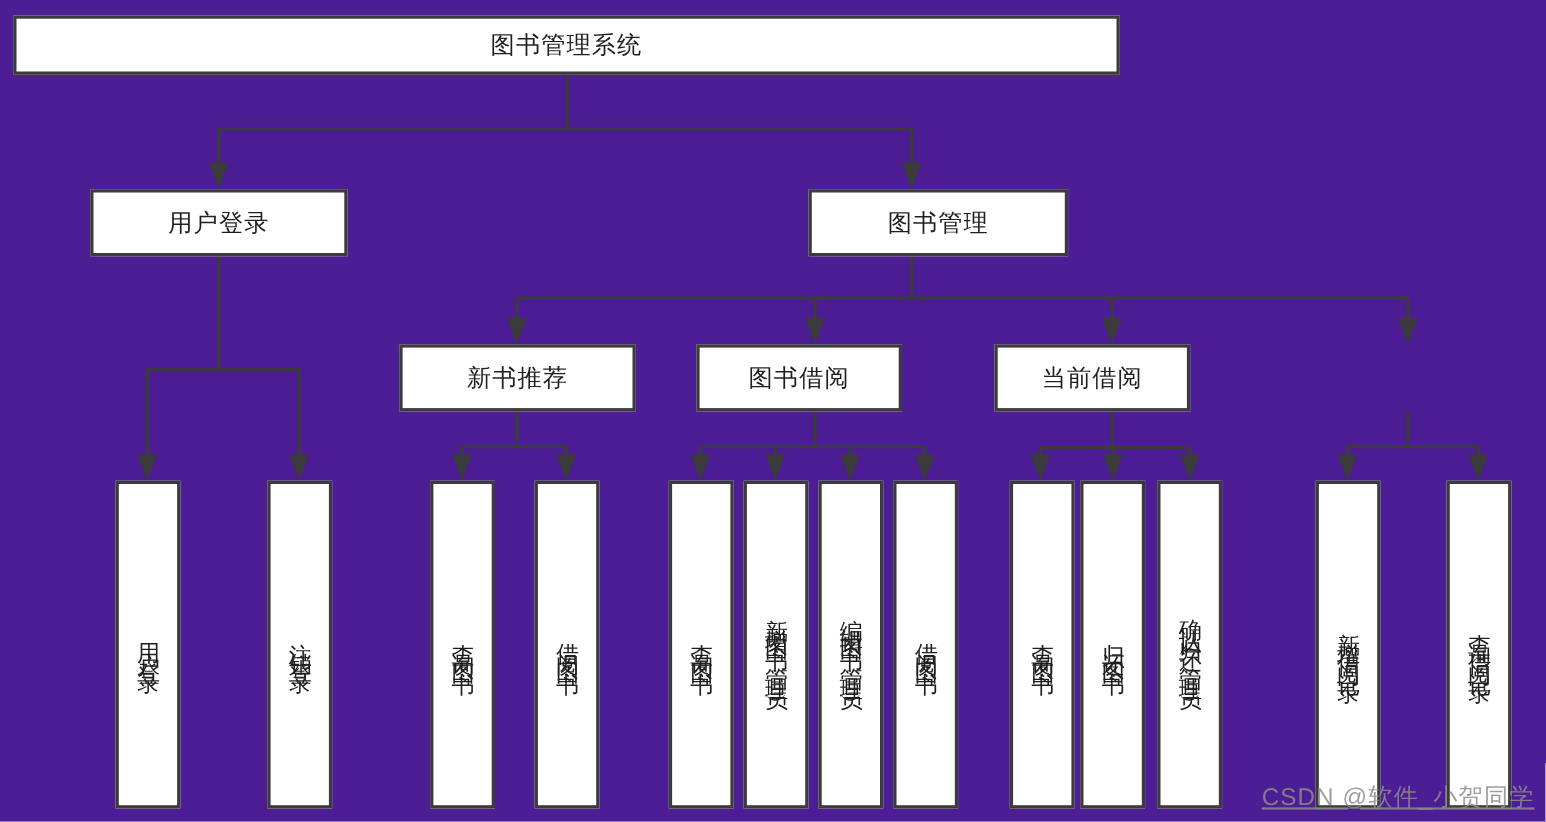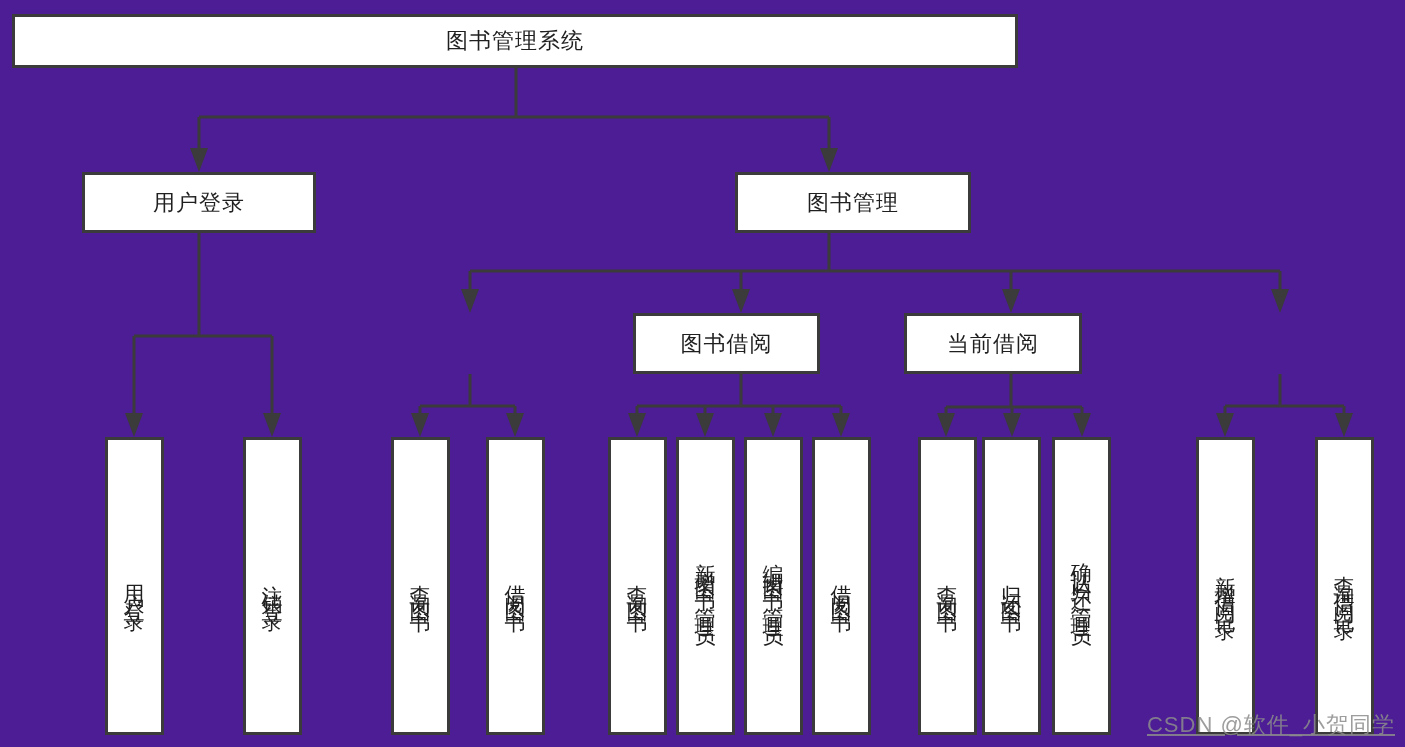--- a/index.html
+++ b/index.html
@@ -109,20 +109,21 @@
       <polygon points="1216,413 1234,413 1225,437"></polygon>
       <polygon points="1335,413 1353,413 1344,437"></polygon>
     </g>
   </svg>
 
   <div class="hbox" style="left:12px; top:14px; width:1006px; height:54px;">图书管理系统</div>
 
   <div class="hbox" style="left:82px; top:172px; width:234px; height:61px;">用户登录</div>
   <div class="hbox" style="left:711px; top:172px; width:236px; height:61px;margin-left:24px;">图书管理</div>
 
+  <div class="hbox" style="left:363px; top:313px; width:215px; height:61px;">新书推荐</div>
   <div class="hbox" style="left:633px; top:313px; width:187px; height:61px;text-align:right;">图书借阅</div>
   <div class="hbox" style="left:904px; top:313px; width:178px; height:61px;">当前借阅</div>
 
   <div class="vbox" style="left:105px;">用户登录</div>
   <div class="vbox" style="left:243px;">注销登录</div>
 
   <div class="vbox" style="left:391px;">查询图书</div>
   <div class="vbox" style="left:486px;">借阅图书</div>
 
   <div class="vbox" style="left:608px;">查询图书</div>

